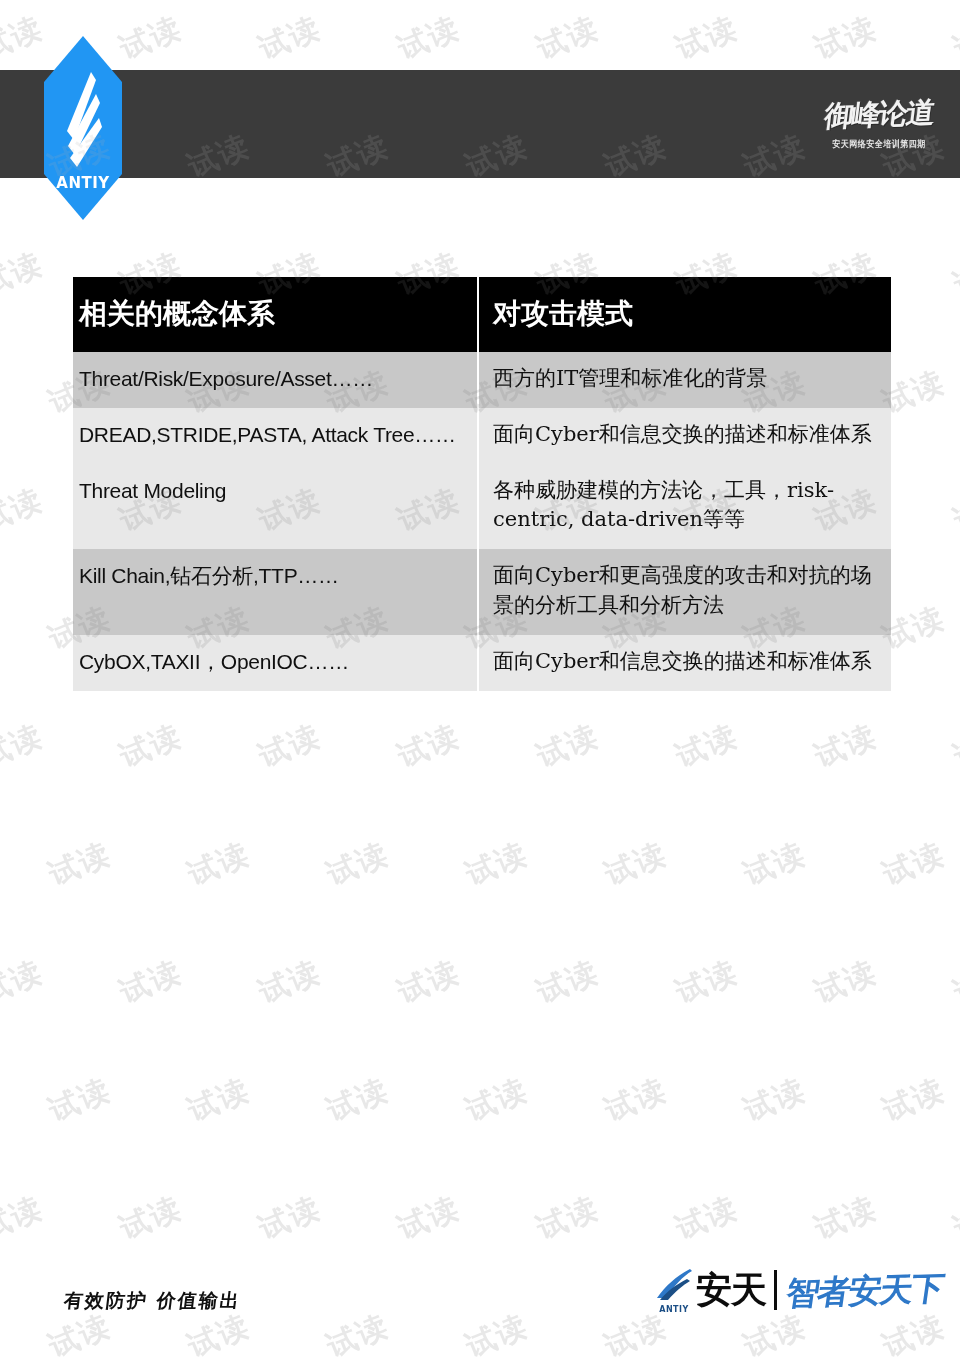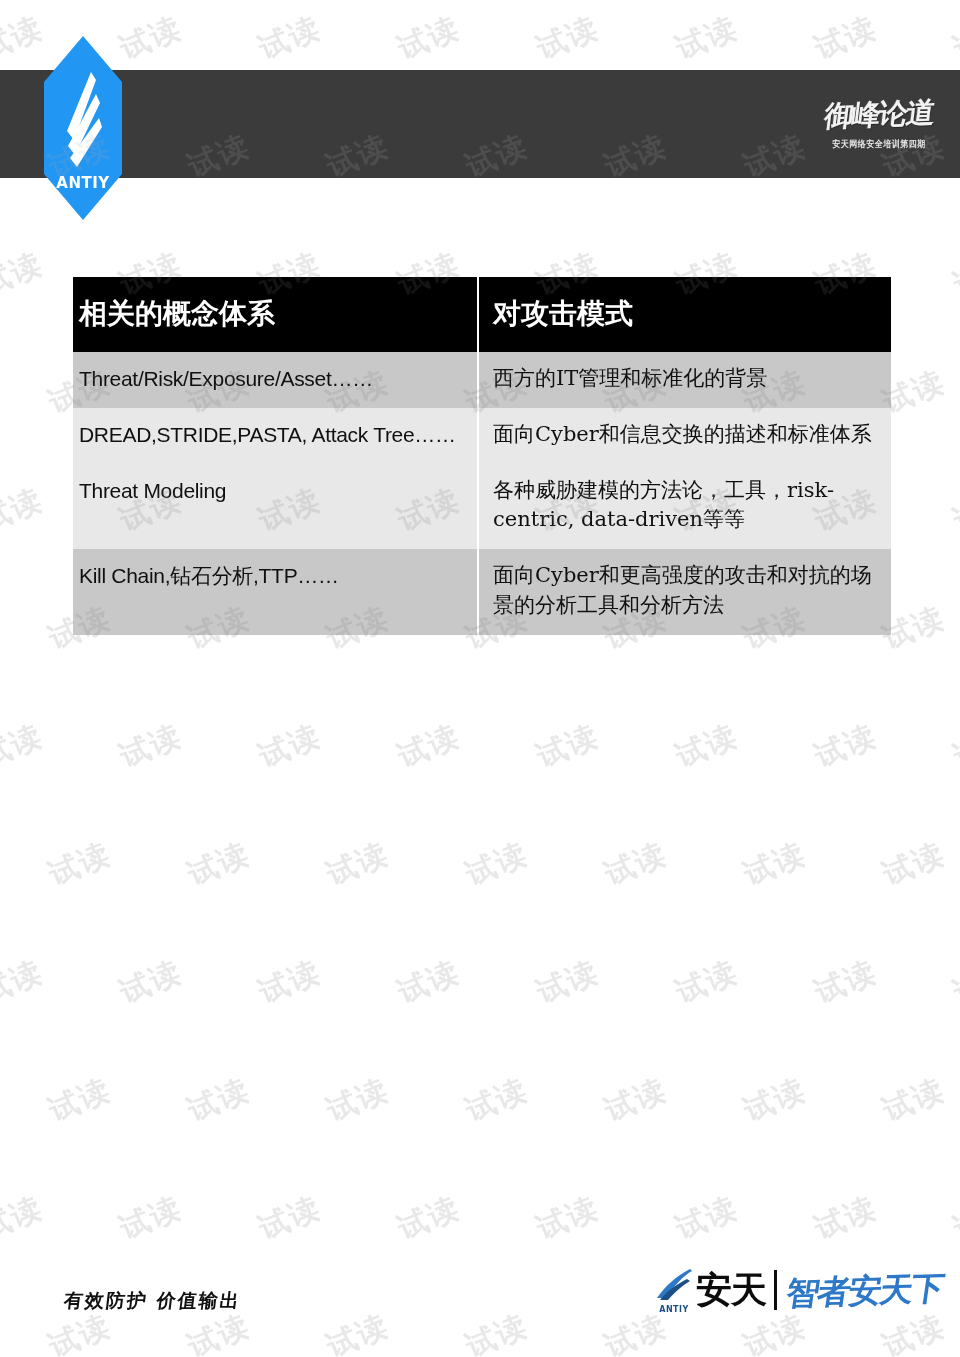--- a/index.html
+++ b/index.html
@@ -242,20 +242,24 @@
         <td class="col-a">DREAD,STRIDE,PASTA, Attack Tree……</td>
         <td class="col-b">面向Cyber和信息交换的描述和标准体系</td>
       </tr>
       <tr class="band-light">
         <td class="col-a">Threat Modeling</td>
         <td class="col-b">各种威胁建模的方法论，工具，risk-centric, data-driven等等</td>
       </tr>
       <tr class="band-dark">
         <td class="col-a">Kill Chain,钻石分析,TTP……</td>
         <td class="col-b">面向Cyber和更高强度的攻击和对抗的场景的分析工具和分析方法</td>
+      </tr>
+      <tr class="band-light">
+        <td class="col-a">CybOX,TAXII，OpenIOC……</td>
+        <td class="col-b">面向Cyber和信息交换的描述和标准体系</td>
       </tr>
     </tbody>
   </table>
 
   <div class="footer-tagline">有效防护 价值输出</div>
 
   <div class="footer-logo">
     <div class="fl-swoosh">
       <svg viewBox="0 0 40 36" xmlns="http://www.w3.org/2000/svg">
         <path d="M36,2 C24,8 12,18 3,31 L12,31 C20,19 29,9 38,4 Z" fill="#2e78c8"></path>

